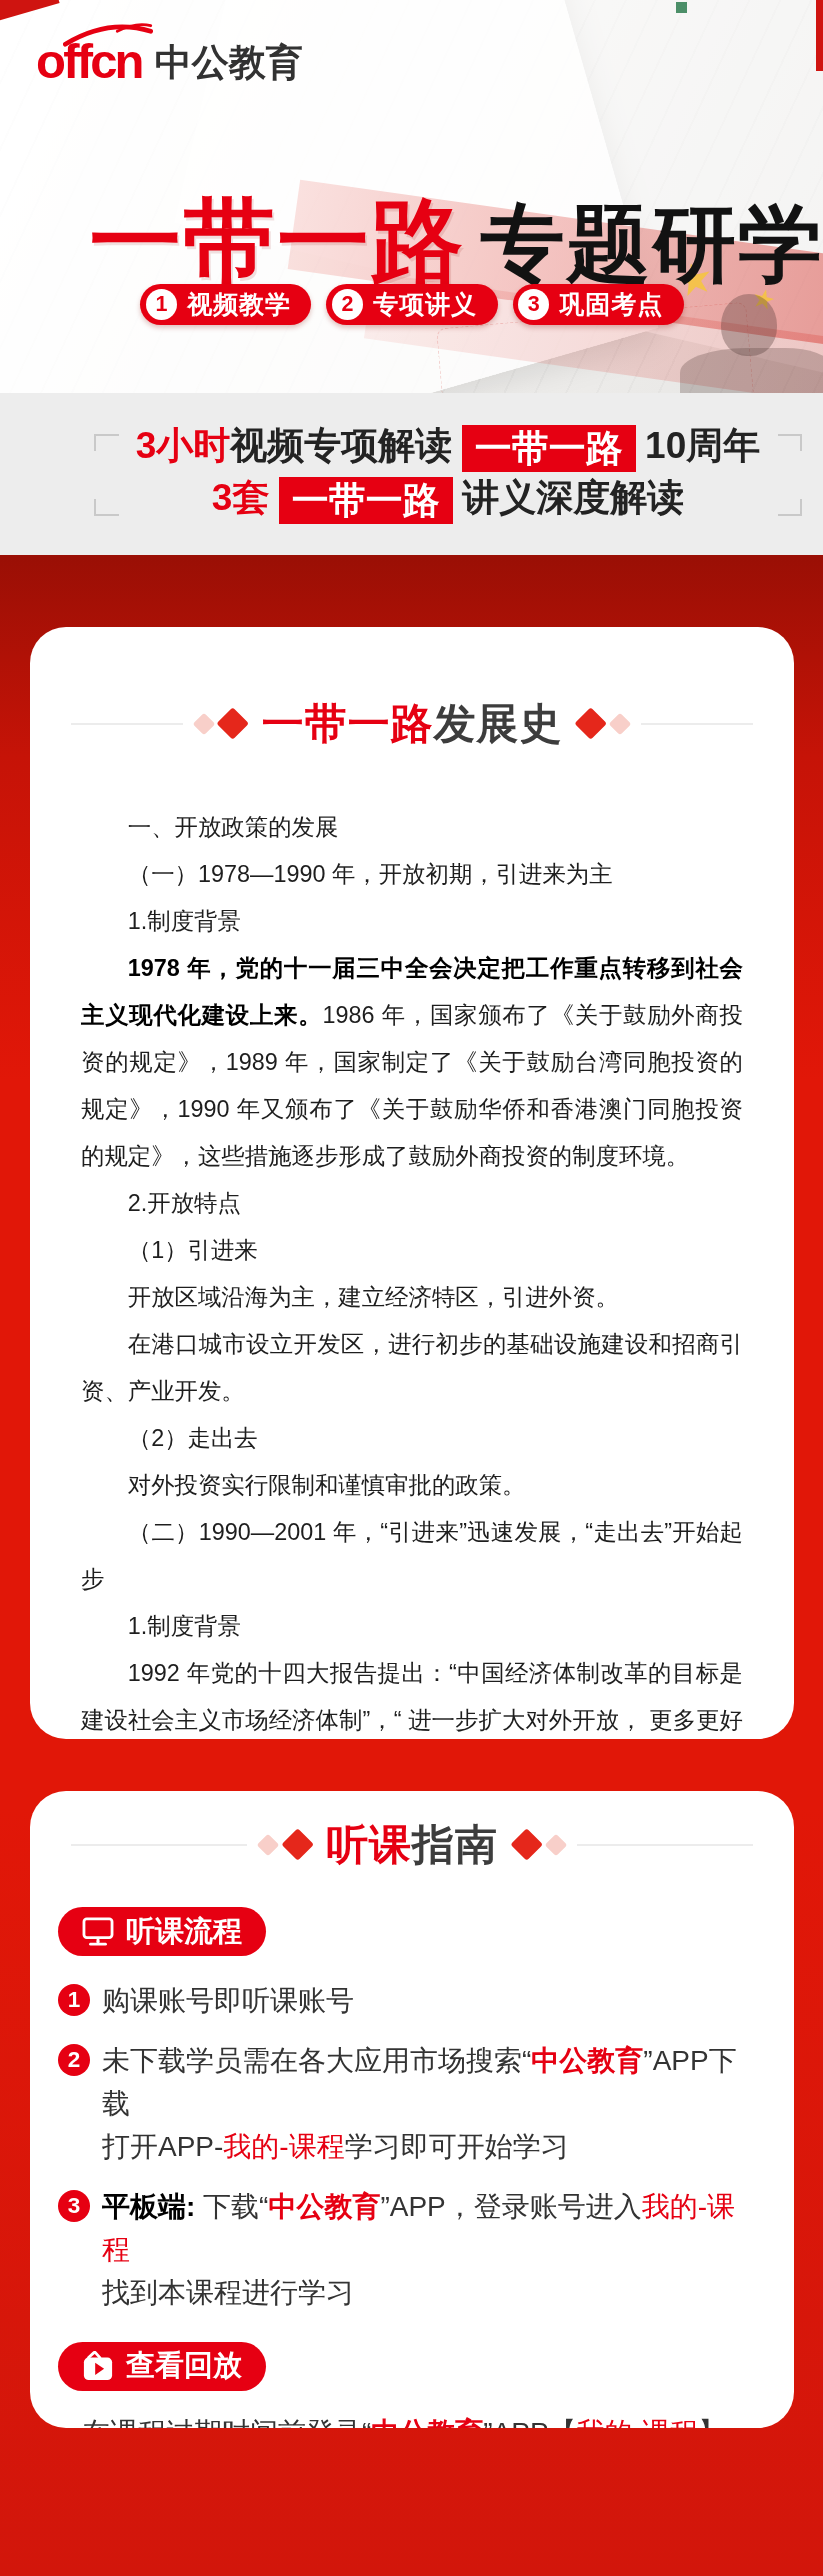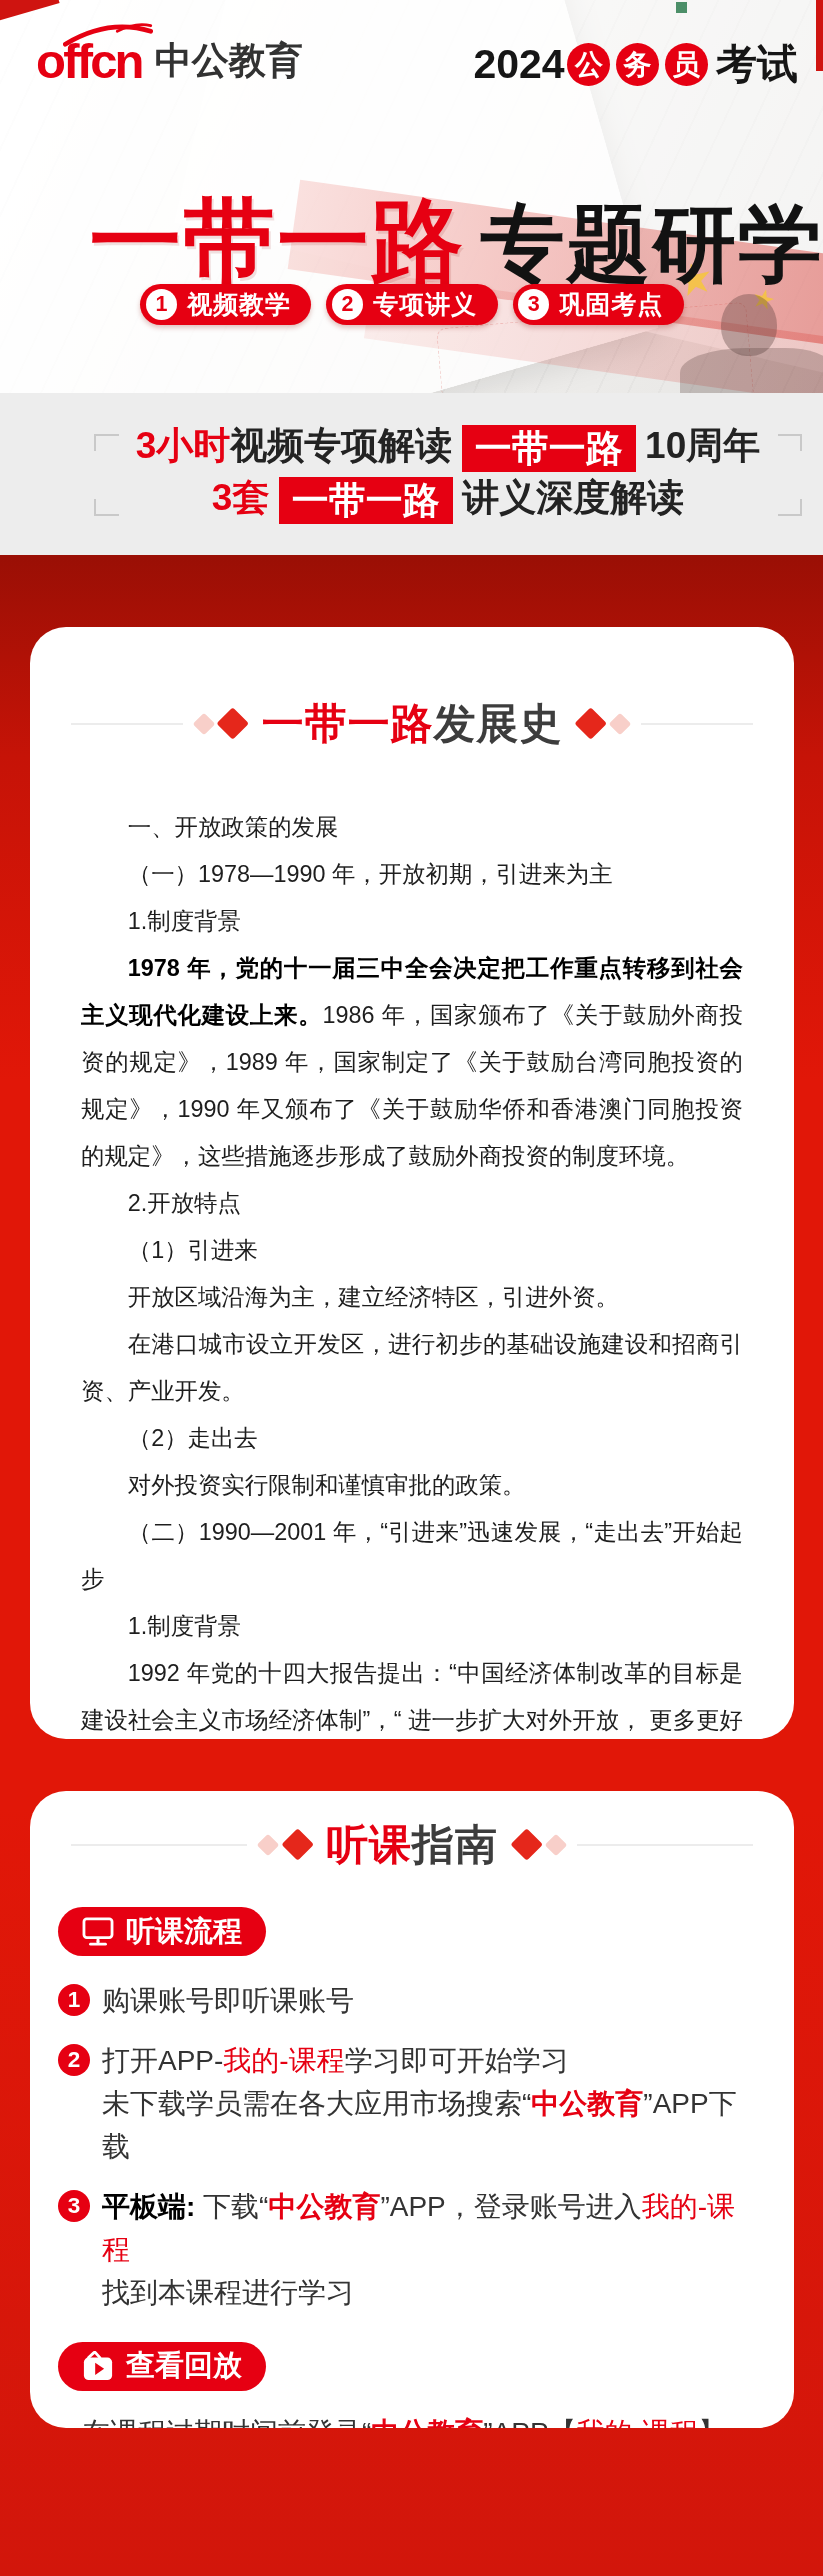--- a/index.html
+++ b/index.html
@@ -34,21 +34,21 @@
   .person{position:absolute;right:-5.6px;top:294px;width:150px;height:103px;}
   .person .head{position:absolute;left:41px;top:0;width:56px;height:62px;
         background:rgba(72,50,46,.32);border-radius:50% 50% 46% 46%;}
   .person .torso{position:absolute;left:0;top:54px;width:150px;height:56px;
         background:rgba(72,50,46,.26);border-radius:44% 30% 0 0;}
   .corner-tl{position:absolute;left:-11.2px;top:-8.4px;width:69px;height:20.6px;
         background:#cf1410;transform:rotate(-16deg);}
   .strip-tr{position:absolute;right:0;top:0;width:8.4px;height:71px;background:#cf1410;}
   .chip-green{position:absolute;left:676px;top:1.9px;width:11.2px;height:11.2px;background:#2e7d4f;opacity:.85;}
 
-  .logo{position:absolute;left:36px;top:39px;display:flex;align-items:center;gap:13px;}
+  .logo{position:absolute;left:36px;top:39px;display:flex;align-items:flex-end;gap:13px;}
   .logo-en{position:relative;font-size:49px;font-weight:900;color:var(--red);
         letter-spacing:-2.8px;line-height:.9;}
   .logo-swoosh{position:absolute;top:-17px;right:-11.2px;}
   .logo-cn{font-size:37px;font-weight:900;color:#323232;line-height:1;padding-bottom:1.9px;}
 
   .toprow{position:absolute;right:26px;top:37px;display:flex;align-items:center;
         font-size:41px;font-weight:900;color:#161616;white-space:nowrap;}
   .circ{width:43px;height:43px;border-radius:50%;background:var(--red);color:#fff;
         font-size:28px;font-weight:900;display:flex;align-items:center;justify-content:center;
         margin:0 2.8px;}
@@ -150,27 +150,20 @@
       <span class="logo-en">
         <span>offcn</span>
         <svg class="logo-swoosh" width="90" height="26" viewBox="0 0 96 28">
           <path d="M2,24 Q48,-4 94,10" fill="none" stroke="#e60012" stroke-width="5" stroke-linecap="round"></path>
           <path d="M58,10 Q78,0 94,4" fill="none" stroke="#e60012" stroke-width="3" stroke-linecap="round"></path>
         </svg>
       </span>
       <span class="logo-cn">中公教育</span>
     </div>
 
-    <div class="toprow">
-      <span>2024</span>
-      <span class="circ">公</span>
-      <span class="circ">务</span>
-      <span class="circ">员</span>
-      <span class="suffix">考试</span>
-    </div>
 
     <div class="hero-title">
       <span class="ht-red">一带一路</span>
       <span class="ht-black">专题研学</span>
     </div>
 
     <div class="hero-pills">
         <div class="pill">
           <span class="pill-num">1</span>
           <span class="pill-label">视频教学</span>
@@ -250,22 +243,22 @@
     <div class="steps">
         <div class="step">
           <div class="step-num">1</div>
           <div class="step-text">
             <div><span>购课账号即听课账号</span></div>
           </div>
         </div>
         <div class="step">
           <div class="step-num">2</div>
           <div class="step-text">
+            <div><span>未下载学员需在各大应用市场搜索“</span><span class="sg-redbold">中公教育</span><span>”APP下载</span></div>
             <div><span>打开APP-</span><span class="sg-red">我的-课程</span><span>学习即可开始学习</span></div>
-            <div><span>未下载学员需在各大应用市场搜索“</span><span class="sg-redbold">中公教育</span><span>”APP下载</span></div>
           </div>
         </div>
         <div class="step">
           <div class="step-num">3</div>
           <div class="step-text">
             <div><span class="sg-bold">平板端:</span><span> 下载“</span><span class="sg-redbold">中公教育</span><span>”APP，登录账号进入</span><span class="sg-red">我的-课程</span></div>
             <div><span>找到本课程进行学习</span></div>
           </div>
         </div>
       </div>

